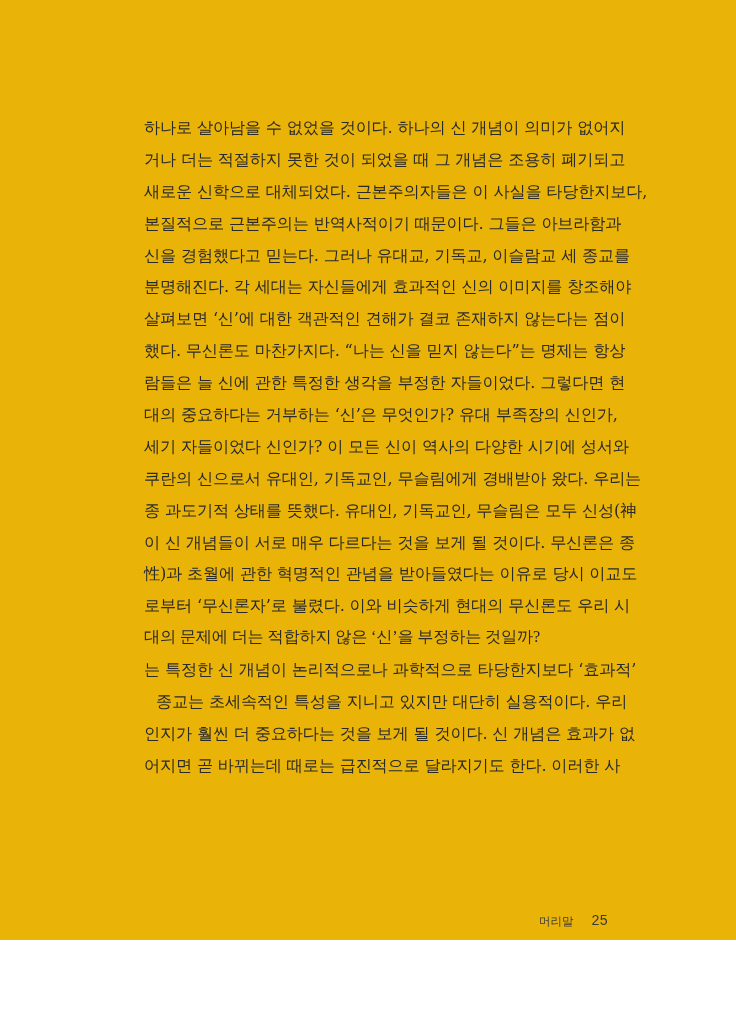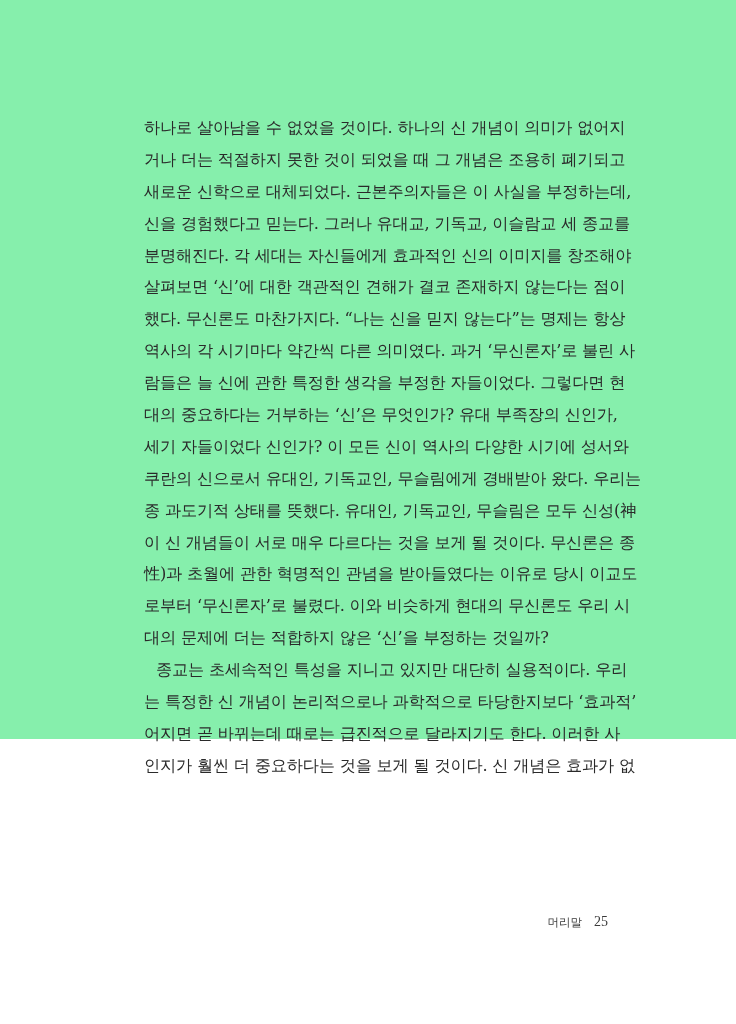--- a/index.html
+++ b/index.html
@@ -10,22 +10,22 @@
     body {
       width: 736px;
       height: 1024px;
       position: relative;
       overflow: hidden;
     }
     .page {
       position: absolute;
       left: 0; top: 0;
       width: 736px;
-      height: 739px;
-      background: #86efac;
+      height: 940px;
+      background: #eab308;
     }
     .text-block {
       position: absolute;
       left: 144px;
       top: 112px;
       width: 464px;
       font-family: "DejaVu Serif", "Liberation Serif", serif;
       font-size: 16.2px;
       line-height: 31.9px;
       color: #2a2a2a;
@@ -34,70 +34,71 @@
     .line {
       display: block;
       height: 31.9px;
       white-space: nowrap;
       text-align: justify;
       text-align-last: justify;
       overflow: visible;
     }
     .line.last {
       text-align-last: left;
+      font-family: Liberation Serif, serif;
     }
     .line.indent {
       padding-left: 12px;
     }
     .footer {
       position: absolute;
       right: 128px;
       top: 912px;
-      font-family: Liberation Serif, serif;
+      font-family: Liberation Mono, monospace;
       color: #3a3a3a;
       white-space: nowrap;
       text-align: center;
     }
     .footer .section {
       font-size: 11.5px;
       margin-right: 8px;
     }
     .footer .pagenum {
       font-size: 14px;
     }
   </style>
 </head>
 <body>
 
 <div class="page">
   <div class="text-block">
     <div>
       <span class="line">하나로 살아남을 수 없었을 것이다. 하나의 신 개념이 의미가 없어지</span>
       <span class="line">거나 더는 적절하지 못한 것이 되었을 때 그 개념은 조용히 폐기되고</span>
-      <span class="line">새로운 신학으로 대체되었다. 근본주의자들은 이 사실을 부정하는데,</span>
+      <span class="line">새로운 신학으로 대체되었다. 근본주의자들은 이 사실을 타당한지보다,</span>
+      <span class="line">본질적으로 근본주의는 반역사적이기 때문이다. 그들은 아브라함과</span>
       <span class="line">신을 경험했다고 믿는다. 그러나 유대교, 기독교, 이슬람교 세 종교를</span>
       <span class="line">분명해진다. 각 세대는 자신들에게 효과적인 신의 이미지를 창조해야</span>
       <span class="line">살펴보면 ‘신’에 대한 객관적인 견해가 결코 존재하지 않는다는 점이</span>
       <span class="line">했다. 무신론도 마찬가지다. “나는 신을 믿지 않는다”는 명제는 항상</span>
-      <span class="line">역사의 각 시기마다 약간씩 다른 의미였다. 과거 ‘무신론자’로 불린 사</span>
       <span class="line">람들은 늘 신에 관한 특정한 생각을 부정한 자들이었다. 그렇다면 현</span>
       <span class="line">대의 중요하다는 거부하는 ‘신’은 무엇인가? 유대 부족장의 신인가,</span>
       <span class="line">세기 자들이었다 신인가? 이 모든 신이 역사의 다양한 시기에 성서와</span>
       <span class="line">쿠란의 신으로서 유대인, 기독교인, 무슬림에게 경배받아 왔다. 우리는</span>
       <span class="line">종 과도기적 상태를 뜻했다. 유대인, 기독교인, 무슬림은 모두 신성(神</span>
       <span class="line">이 신 개념들이 서로 매우 다르다는 것을 보게 될 것이다. 무신론은 종</span>
       <span class="line">性)과 초월에 관한 혁명적인 관념을 받아들였다는 이유로 당시 이교도</span>
       <span class="line">로부터 ‘무신론자’로 불렸다. 이와 비슷하게 현대의 무신론도 우리 시</span>
       <span class="line last">대의 문제에 더는 적합하지 않은 ‘신’을 부정하는 것일까?</span>
     </div>
     <div>
+      <span class="line">는 특정한 신 개념이 논리적으로나 과학적으로 타당한지보다 ‘효과적’</span>
       <span class="line indent">종교는 초세속적인 특성을 지니고 있지만 대단히 실용적이다. 우리</span>
-      <span class="line">는 특정한 신 개념이 논리적으로나 과학적으로 타당한지보다 ‘효과적’</span>
+      <span class="line">인지가 훨씬 더 중요하다는 것을 보게 될 것이다. 신 개념은 효과가 없</span>
       <span class="line">어지면 곧 바뀌는데 때로는 급진적으로 달라지기도 한다. 이러한 사</span>
-      <span class="line">인지가 훨씬 더 중요하다는 것을 보게 될 것이다. 신 개념은 효과가 없</span>
     </div>
   </div>
 
   <div class="footer">
     <span class="section">머리말</span>
     <span class="pagenum">25</span>
   </div>
 </div>
 
 </body></html>

